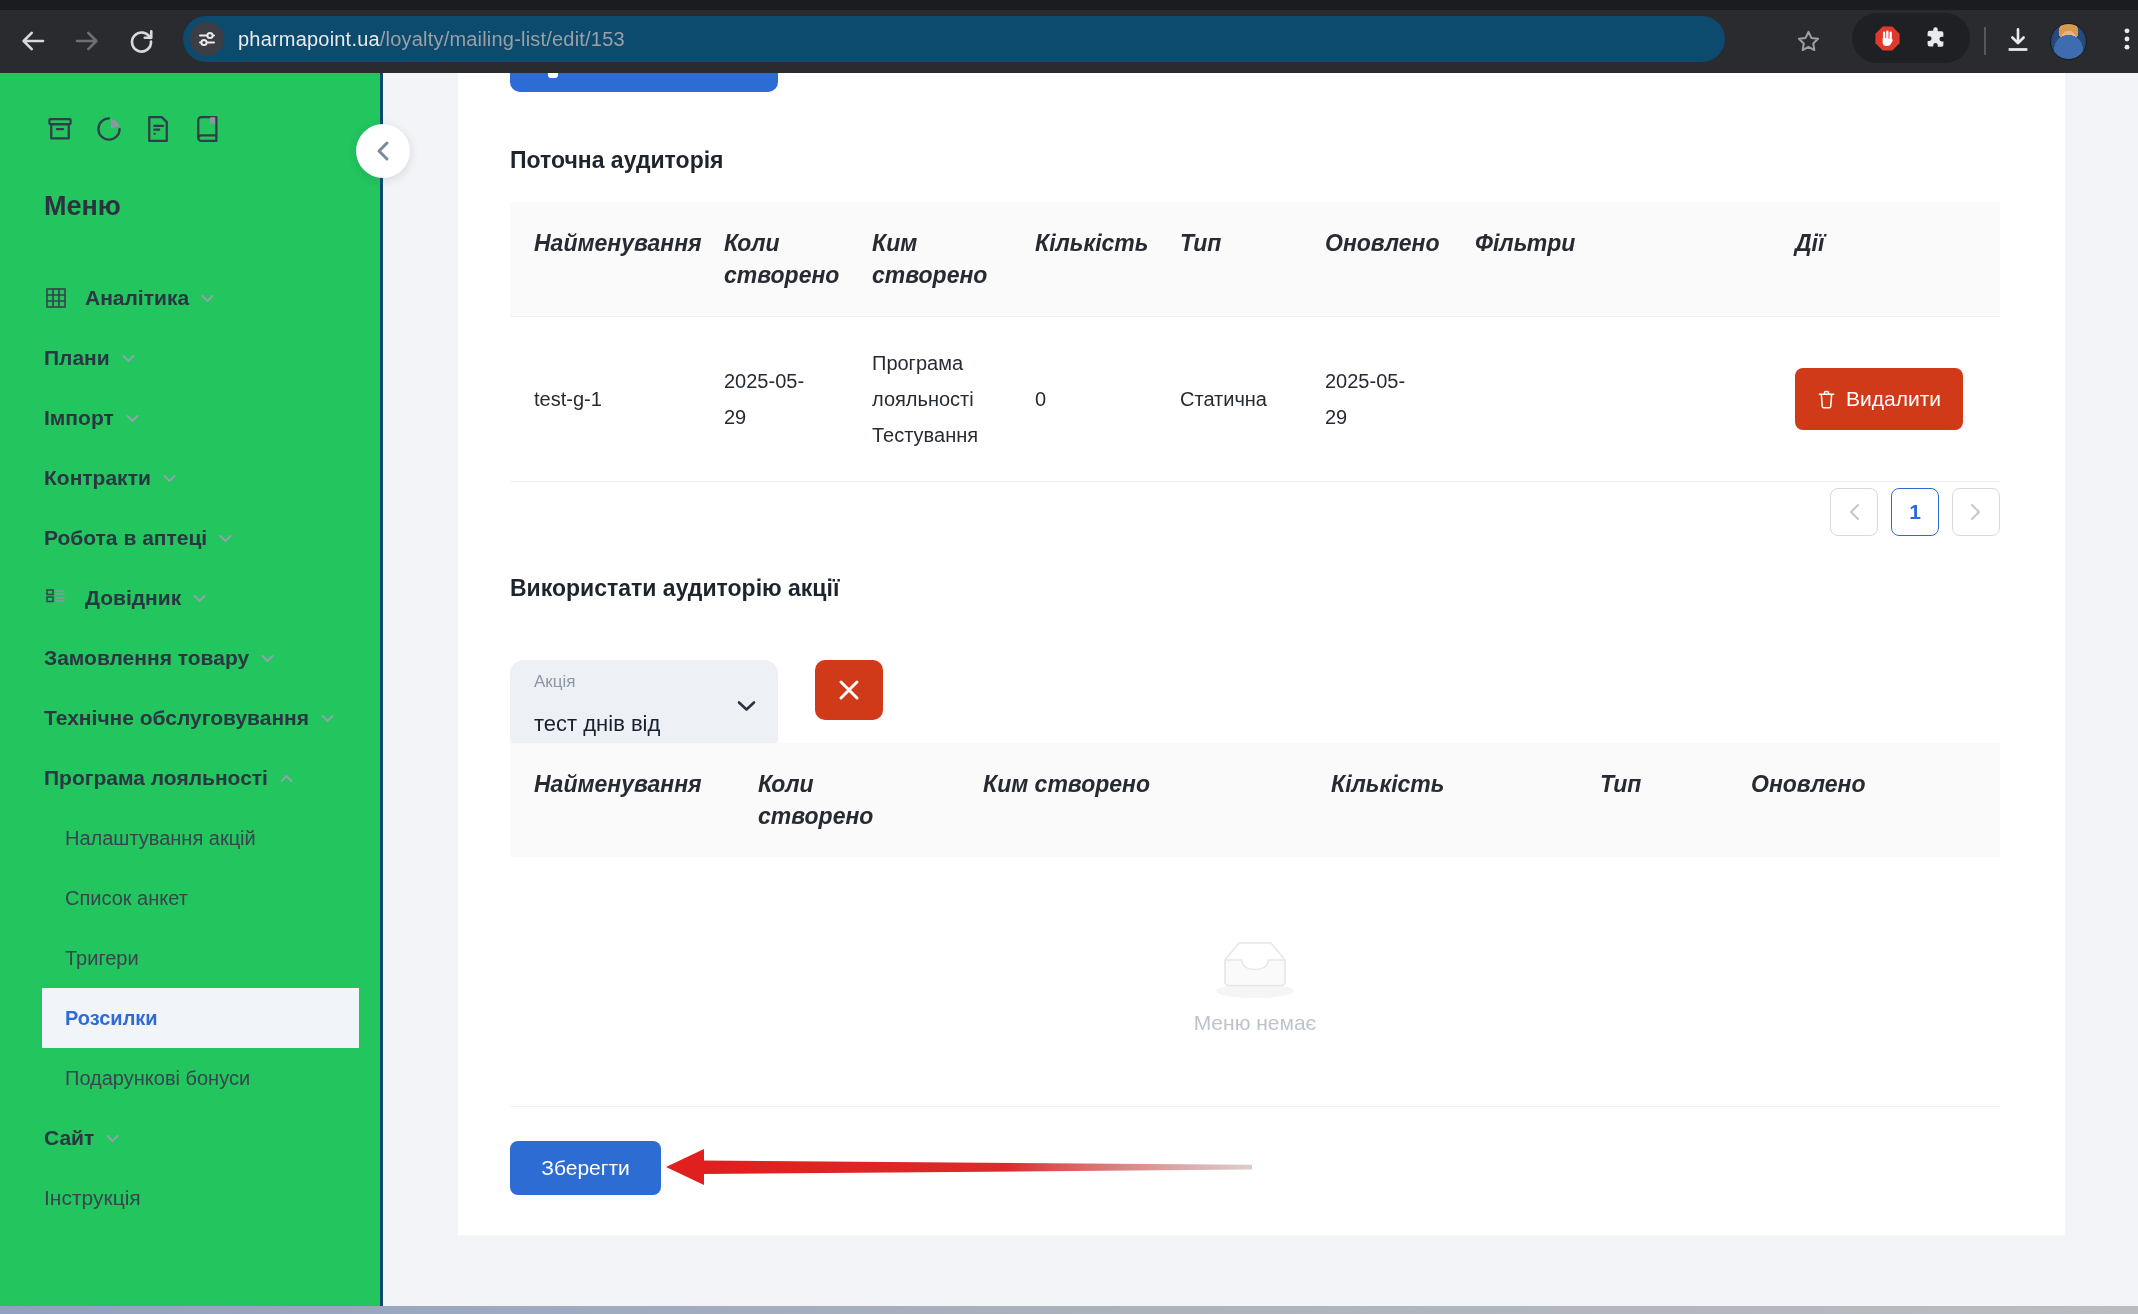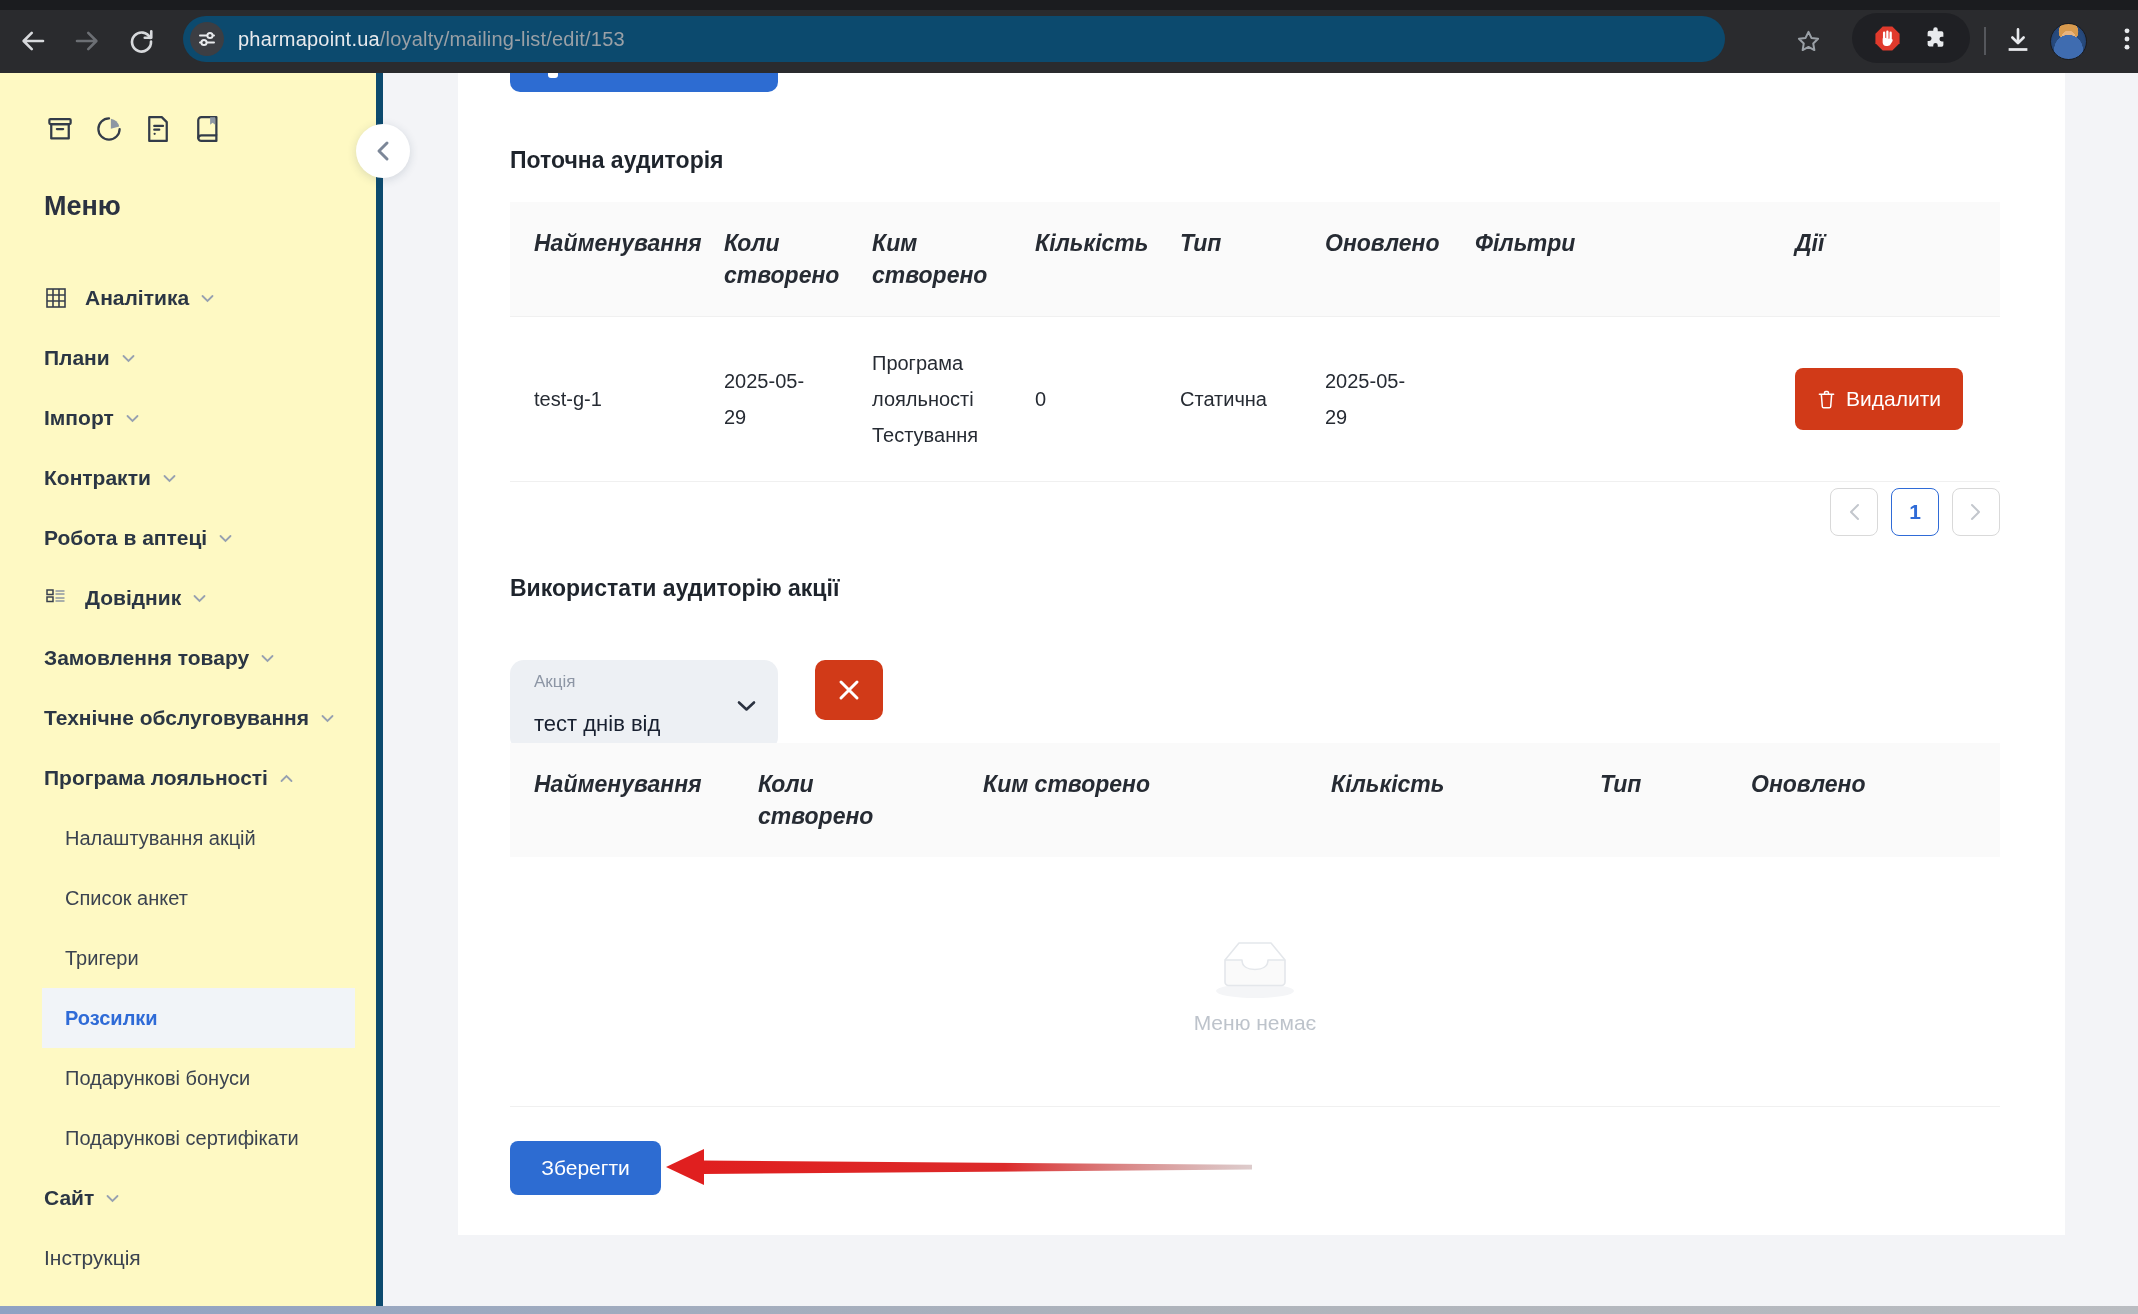--- a/index.html
+++ b/index.html
@@ -20,21 +20,21 @@
   .avatar { position:absolute; left:2050px; top:23px; width:37px; height:37px; border-radius:50%;
     background:
       radial-gradient(circle at 50% 72%, #3f6cb0 0 46%, transparent 47%),
       radial-gradient(circle at 50% 40%, #e9b47e 0 26%, transparent 27%),
       radial-gradient(circle at 50% 22%, #d89a4e 0 30%, transparent 31%),
       radial-gradient(circle at 50% 50%, #274a7d 0 60%, #1c3257 100%);
     border:1px solid #1a1b1e; }
 
   
   .app { position:absolute; left:0; top:73px; width:2138px; height:1233px; }
-  .sidebar { position:absolute; left:0; top:0; width:383px; height:100%; background:#fef9c3; border-right:7px solid #0c4a6e; }
+  .sidebar { position:absolute; left:0; top:0; width:383px; height:100%; background:#22c55e; border-right:3px solid #0c4a6e; }
   .side-icons { position:absolute; left:44px; top:40px; display:flex; gap:17px; }
   .side-icons .sic { width:32px; height:32px; display:flex; align-items:center; justify-content:center; cursor:pointer; }
   .menu-title { position:absolute; left:44px; top:118px; font-size:27px; font-weight:700; color:#2b3240; }
   .menu { position:absolute; left:0; top:195px; width:100%; }
   .mi { height:60px; display:flex; align-items:center; padding-left:44px; font-size:21px; font-weight:700; color:#2b3644; cursor:pointer; }
   .mi .mic { width:24px; height:24px; margin-right:17px; flex:0 0 auto; }
   .chev { margin-left:12px; flex:0 0 auto; }
   .smi { height:60px; display:flex; align-items:center; padding-left:65px; font-size:20px; color:#3b4350; cursor:pointer; }
   .smi.active { background:#f1f4f8; margin-left:42px; margin-right:21px; padding-left:23px; color:#2f6bd7; font-weight:700; }
 
@@ -249,23 +249,20 @@
             <span>Список анкет</span>
           </div>
         <div class="smi">
             <span>Тригери</span>
           </div>
         <div class="smi active">
             <span>Розсилки</span>
           </div>
         <div class="smi">
             <span>Подарункові бонуси</span>
-          </div>
-        <div class="smi">
-            <span>Подарункові сертифікати</span>
           </div>
 
         <div class="mi">
           <span>Сайт</span>
           <svg class="chev" width="13" height="9" viewBox="0 0 13 9">
               <path d="M1.5 2 6.5 7 11.5 2" fill="none" stroke="#97a1b0" stroke-width="1.8" stroke-linecap="round"></path>
             </svg>
         </div>
         <div class="mi" style="font-weight:400; color:#3b4350;">
           <span>Інструкція</span>

